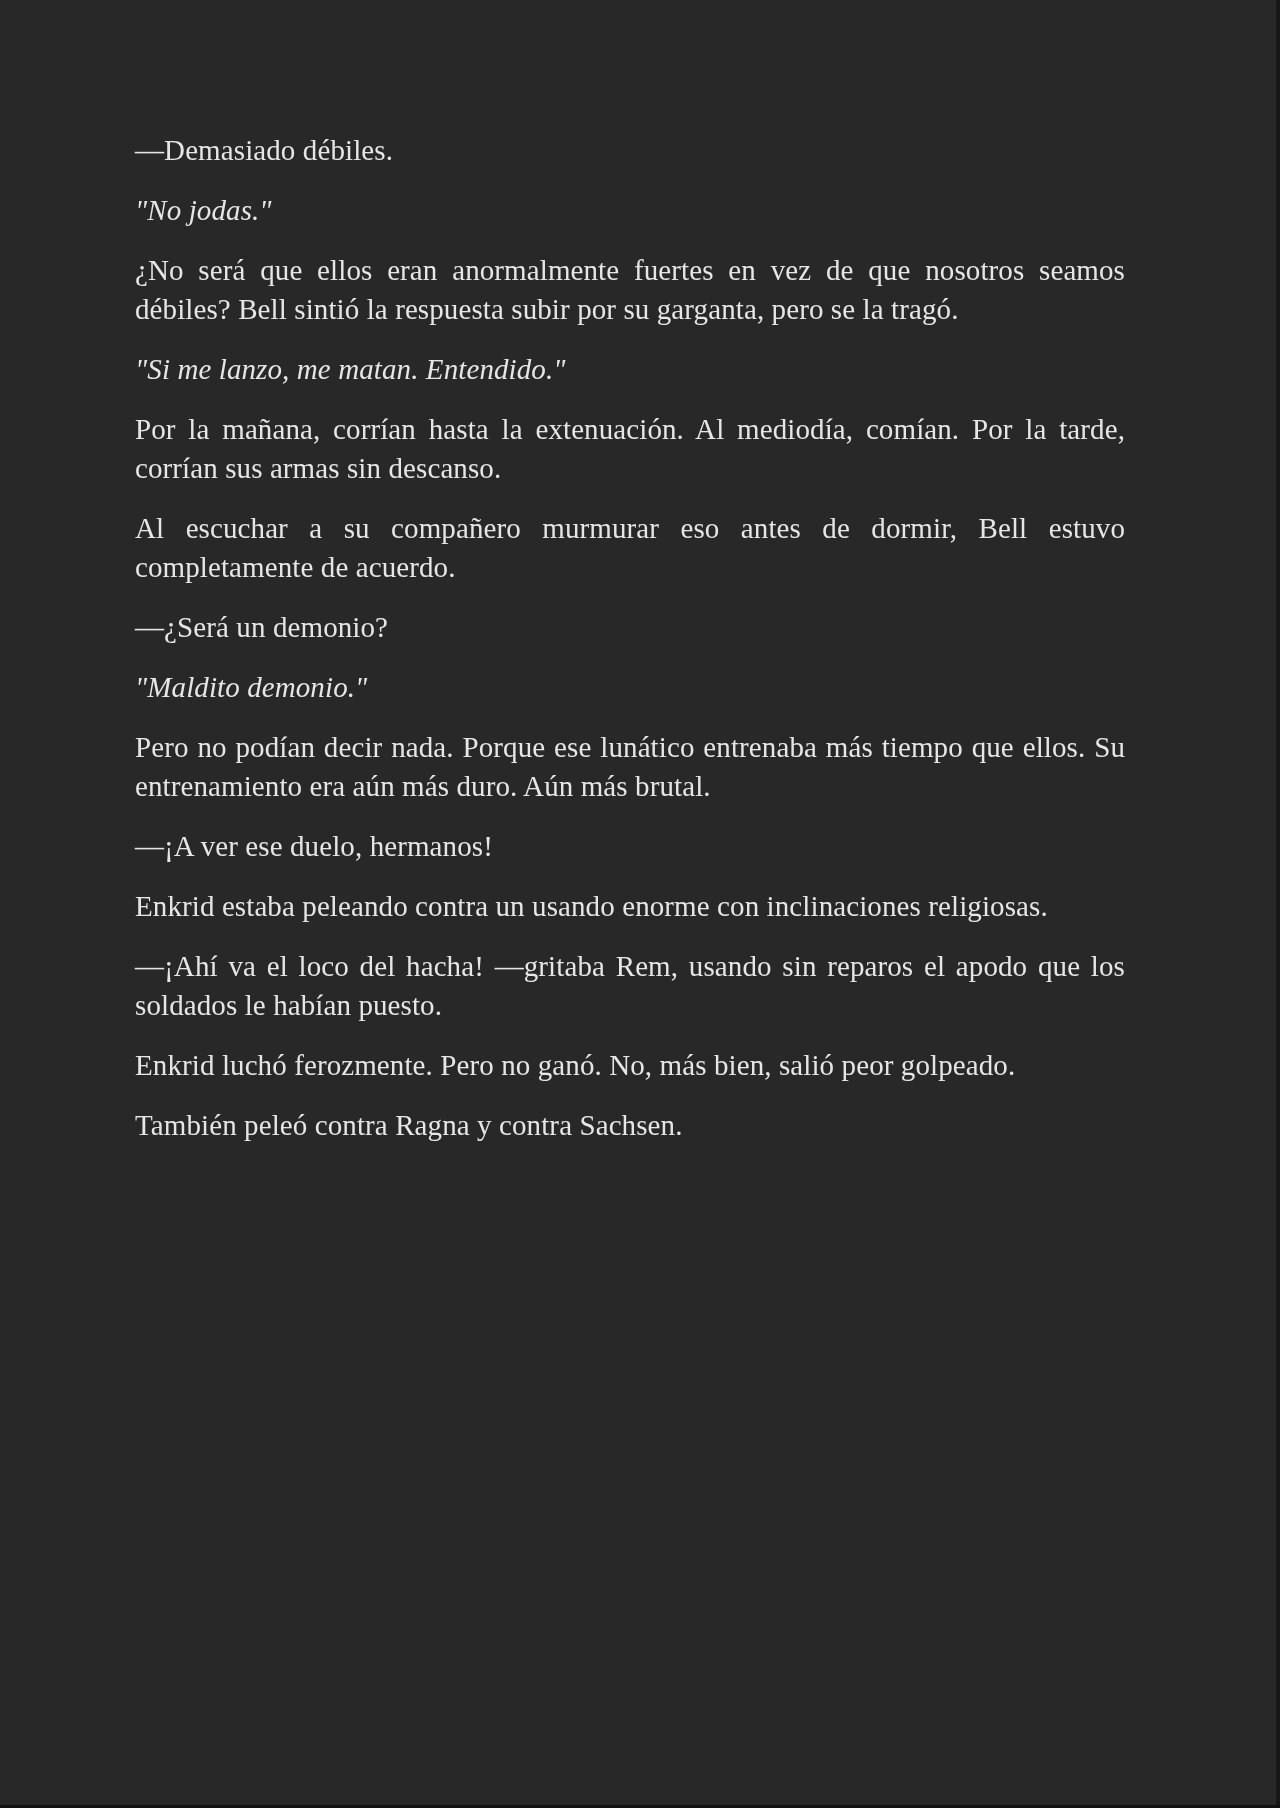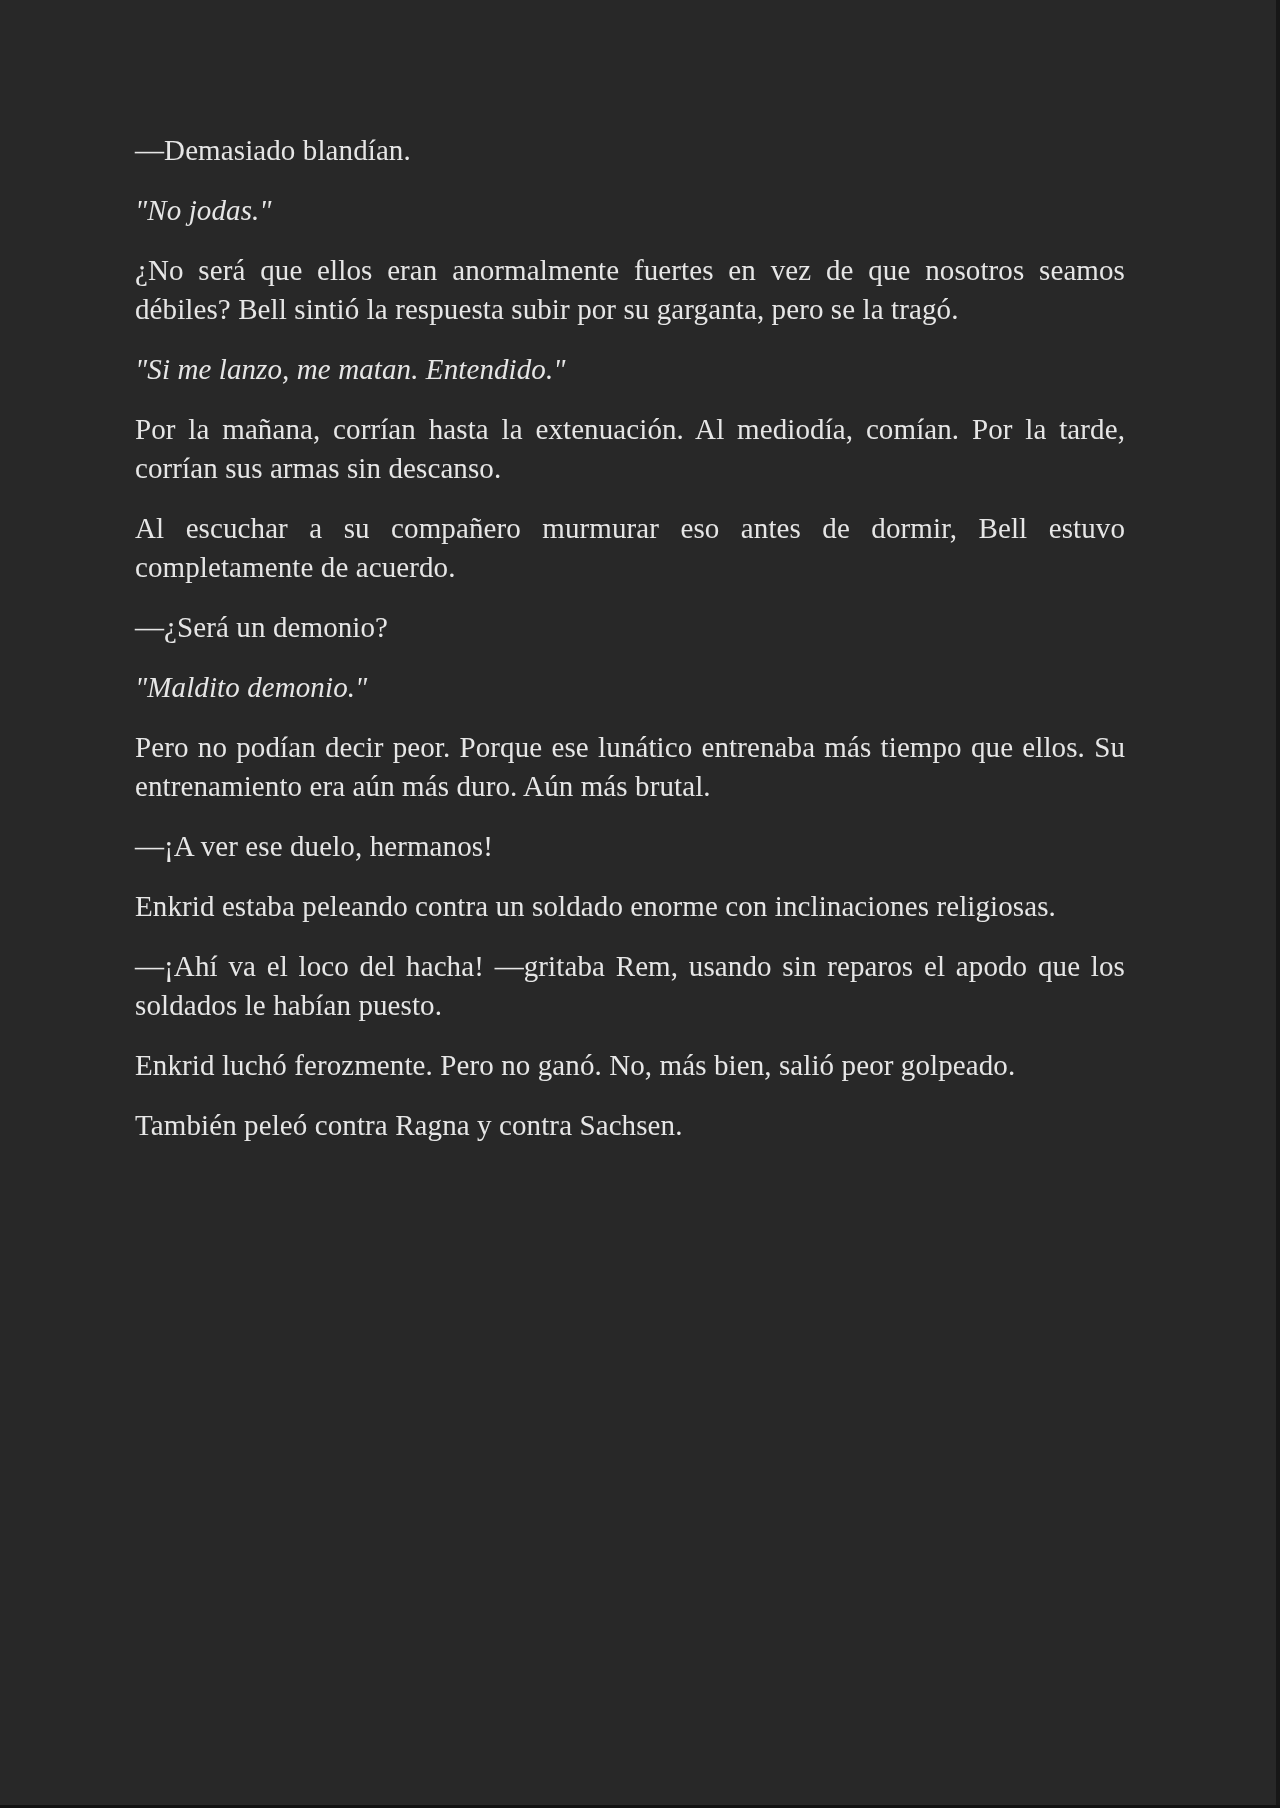--- a/index.html
+++ b/index.html
@@ -43,30 +43,30 @@
     bottom: 0;
     width: 1280px;
     height: 3px;
     background: #121212;
   }
 </style>
 </head>
 <body>
 
 <main class="page">
-  <p class="para">—Demasiado blandían.</p>
+  <p class="para">—Demasiado débiles.</p>
   <p class="para italic">"No jodas."</p>
   <p class="para">¿No será que ellos eran anormalmente fuertes en vez de que nosotros seamos débiles? Bell sintió la respuesta subir por su garganta, pero se la tragó.</p>
   <p class="para italic">"Si me lanzo, me matan. Entendido."</p>
   <p class="para">Por la mañana, corrían hasta la extenuación. Al mediodía, comían. Por la tarde, corrían sus armas sin descanso.</p>
   <p class="para">Al escuchar a su compañero murmurar eso antes de dormir, Bell estuvo completamente de acuerdo.</p>
   <p class="para">—¿Será un demonio?</p>
   <p class="para italic">"Maldito demonio."</p>
-  <p class="para">Pero no podían decir peor. Porque ese lunático entrenaba más tiempo que ellos. Su entrenamiento era aún más duro. Aún más brutal.</p>
+  <p class="para">Pero no podían decir nada. Porque ese lunático entrenaba más tiempo que ellos. Su entrenamiento era aún más duro. Aún más brutal.</p>
   <p class="para">—¡A ver ese duelo, hermanos!</p>
-  <p class="para">Enkrid estaba peleando contra un soldado enorme con inclinaciones religiosas.</p>
+  <p class="para">Enkrid estaba peleando contra un usando enorme con inclinaciones religiosas.</p>
   <p class="para">—¡Ahí va el loco del hacha! —gritaba Rem, usando sin reparos el apodo que los soldados le habían puesto.</p>
   <p class="para">Enkrid luchó ferozmente. Pero no ganó. No, más bien, salió peor golpeado.</p>
   <p class="para">También peleó contra Ragna y contra Sachsen.</p>
 </main>
 
 <div class="right-edge"></div>
 <div class="bottom-edge"></div>
 
 </body></html>

